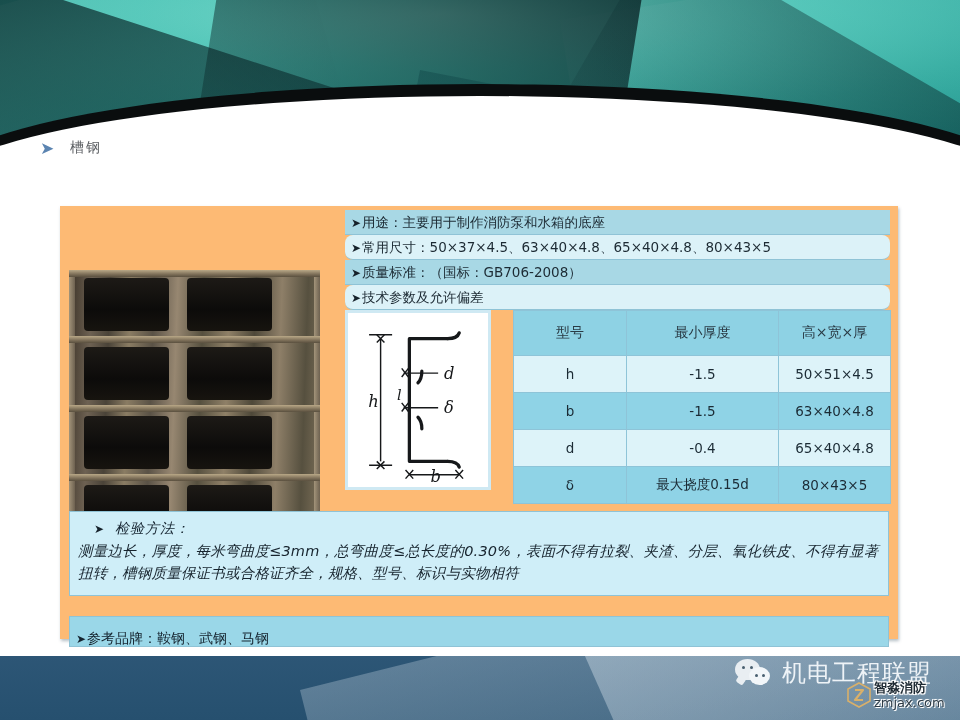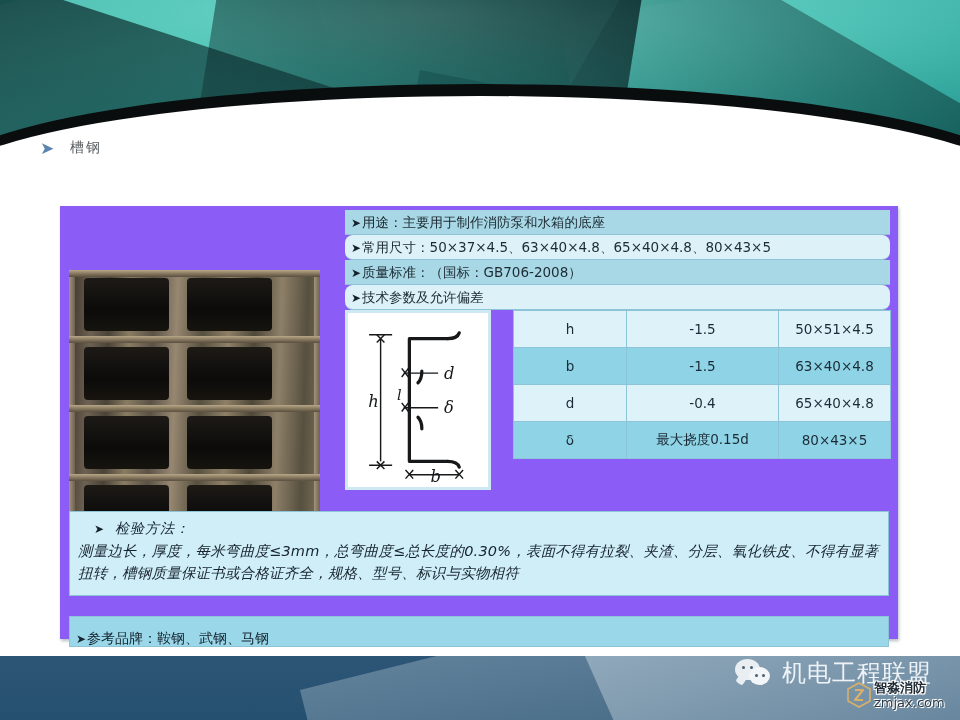--- a/index.html
+++ b/index.html
@@ -75,21 +75,21 @@
     font-size:17px;line-height:16px;
   }
   .title-text{
     font-family:"DejaVu Sans","Liberation Sans",sans-serif;
     font-size:14px;color:#5c5f63;letter-spacing:2px;font-weight:400;
   }
 
   
   .panel{
     position:absolute;left:60px;top:206px;width:838px;height:433px;
-    background:#8b5cf6;box-shadow:1px 2px 3px rgba(40,70,90,.35);
+    background:#fdba74;box-shadow:1px 2px 3px rgba(40,70,90,.35);
   }
   .photo{
     position:absolute;left:9px;top:64px;width:251px;height:276px;
     background:
       linear-gradient(92deg,#3a3126 0%,#6d6152 9%,#4a4338 16%,#8a7c63 24%,#5a5246 33%,#978771 42%,#56503f 52%,#8f8067 62%,#4e4839 72%,#8e7f68 82%,#56503f 92%,#7d7059 100%),
       #6b6052;
     overflow:hidden;
   }
   .photo .beam{position:absolute;left:0;right:0;height:25%;}
   .photo .beam::before,.photo .beam::after{
@@ -288,20 +288,25 @@
       </svg>
     </div>
 
     <table class="dtable">
       <colgroup>
           <col class="c1">
           <col class="c2">
           <col class="c3">
         </colgroup>
       <tbody>
+        <tr class="h">
+          <td>型号</td>
+          <td>最小厚度</td>
+          <td>高×宽×厚</td>
+        </tr>
         <tr class="a">
           <td>h</td>
           <td>-1.5</td>
           <td>50×51×4.5</td>
         </tr>
         <tr class="b">
           <td>b</td>
           <td>-1.5</td>
           <td>63×40×4.8</td>
         </tr>

